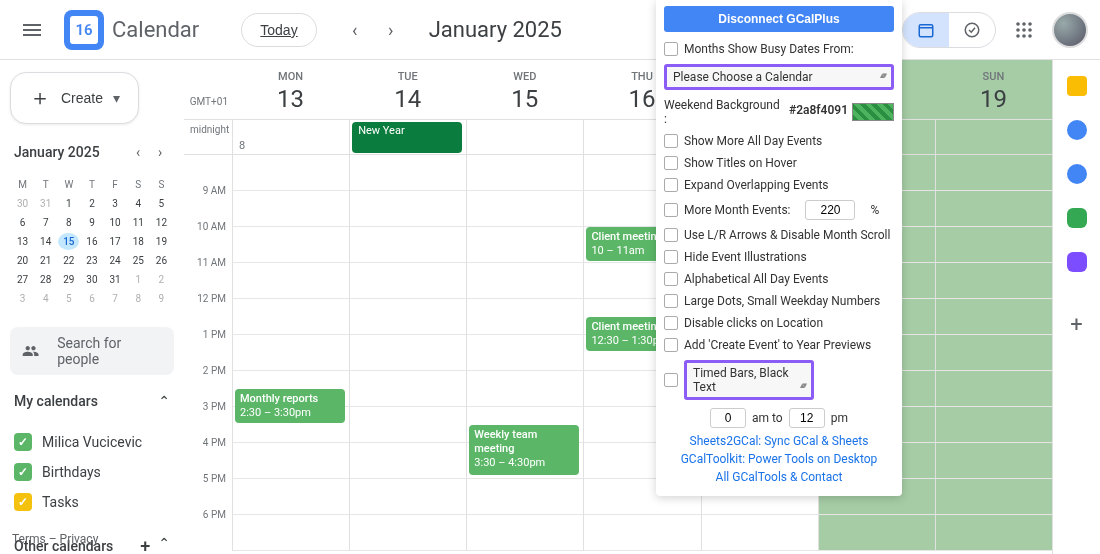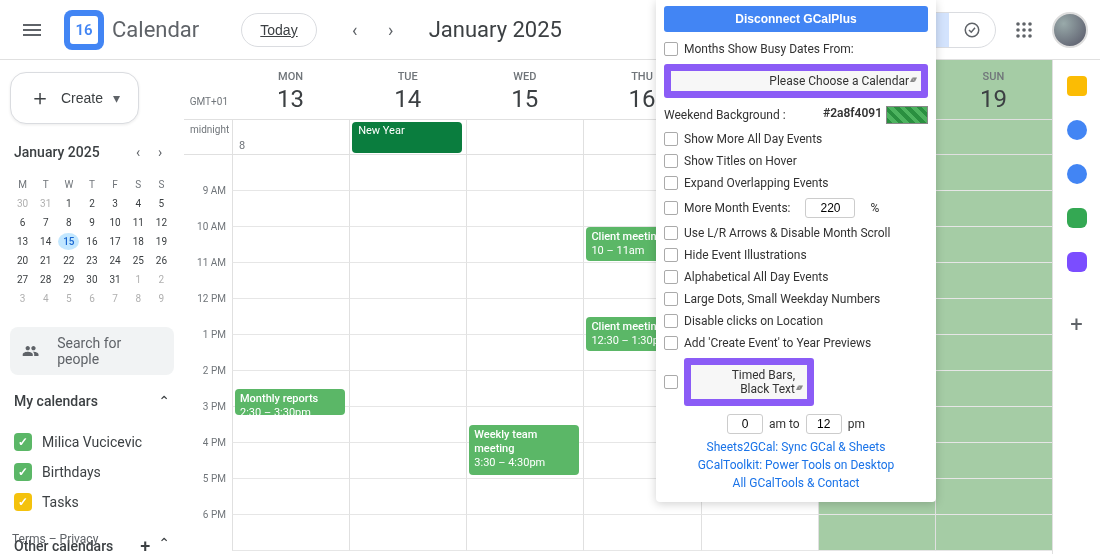--- a/index.html
+++ b/index.html
@@ -58,25 +58,25 @@
 .grid-wrap { flex:1; overflow:hidden; position:relative;}
 .time-grid { display:grid; grid-template-columns:48px repeat(7,1fr); position:relative;}
 .hour-lbl { font-size:10px; color:#70757a; text-align:right; padding-right:6px; height:36px; position:relative; top:-6px;}
 .hour-cell { border-left:1px solid #e0e0e0; border-bottom:1px solid #e6e6e6; height:36px; position:relative;}
 .weekend-shade { background:#a5cca5;}
 .event { position:absolute; left:2px; right:4px; background:#5bb767; color:#fff; font-size:11px; padding:3px 5px; border-radius:4px; line-height:1.25; overflow:hidden;}
 .event .t { font-weight:500; display:block;}
 .right-rail { width:48px; border-left:1px solid #e0e0e0; display:flex; flex-direction:column; align-items:center; gap:24px; padding:16px 0;}
 .rail-icon { width:20px; height:20px; border-radius:4px;}
 .rail-plus { font-size:22px; color:#5f6368; cursor:pointer; margin-top:16px;}
-.panel { position:absolute; top:0; left:656px; width:280px; background:#fff; box-shadow: 0 2px 10px rgba(0,0,0,0.18); border-radius:0 0 4px 4px; padding:6px 8px 10px; font-size:12px; color:#333; z-index:50;}
+.panel { position:absolute; top:0; left:656px; width:246px; background:#fff; box-shadow: 0 2px 10px rgba(0,0,0,0.18); border-radius:0 0 4px 4px; padding:6px 8px 10px; font-size:12px; color:#333; z-index:50;}
 .panel-btn { width:100%; background:#4285f4; color:#fff; border:none; padding:6px; border-radius:3px; font-weight:600; font-size:12px; cursor:pointer; margin-bottom:6px;}
 .prow { display:flex; align-items:center; gap:6px; padding:4px 0; font-size:12px;}
 .prow .pcb { width:14px; height:14px; border:1.5px solid #aaa; border-radius:2px; flex-shrink:0;}
-.psel { flex:1; border:7px solid #8b5cf6; border-radius:3px; padding:3px 12px; font-size:12px; text-align:right; background:#f7f7f7; position:relative;}
+.psel { flex:1; border:3px solid #8b5cf6; border-radius:3px; padding:3px 6px; font-size:12px; text-align:left; background:#f7f7f7; position:relative;}
 .psel::after { content:"▴▾"; position:absolute; right:6px; font-size:9px; color:#888; letter-spacing:-2px;}
 .pinput { border:1px solid #ccc; border-radius:3px; padding:2px 4px; font-size:12px; width:50px; text-align:center;}
 .hex-swatch { width:42px; height:18px; background: repeating-linear-gradient(45deg,#2a8f40 0 4px,#4db35f 4px 8px); border:1px solid #888;}
 .panel-link { color:#1a73e8; font-size:12px; text-align:center; padding:2px; cursor:pointer;}
 .flex-between { display:flex; justify-content:space-between; align-items:center;}
 </style>
 </head>
 <body>
 
 <div class="app">
@@ -327,21 +327,21 @@
             <div class="hour-lbl">1 PM</div>
             <div class="hour-cell"></div>
             <div class="hour-cell"></div>
             <div class="hour-cell"></div>
             <div class="hour-cell"></div>
             <div class="hour-cell"></div>
             <div class="hour-cell weekend-shade"></div>
             <div class="hour-cell weekend-shade"></div>
             <div class="hour-lbl">2 PM</div>
             <div class="hour-cell" style="position: relative;">
-              <div class="event" style="top: 18px; height: 26px;"><span class="t">Monthly reports</span><span>2:30 – 3:30pm</span></div>
+              <div class="event" style="top: 18px; height: 34px;"><span class="t">Monthly reports</span><span>2:30 – 3:30pm</span></div>
             </div>
             <div class="hour-cell"></div>
             <div class="hour-cell"></div>
             <div class="hour-cell"></div>
             <div class="hour-cell"></div>
             <div class="hour-cell weekend-shade"></div>
             <div class="hour-cell weekend-shade"></div>
             <div class="hour-lbl">3 PM</div>
             <div class="hour-cell"></div>
             <div class="hour-cell"></div>

